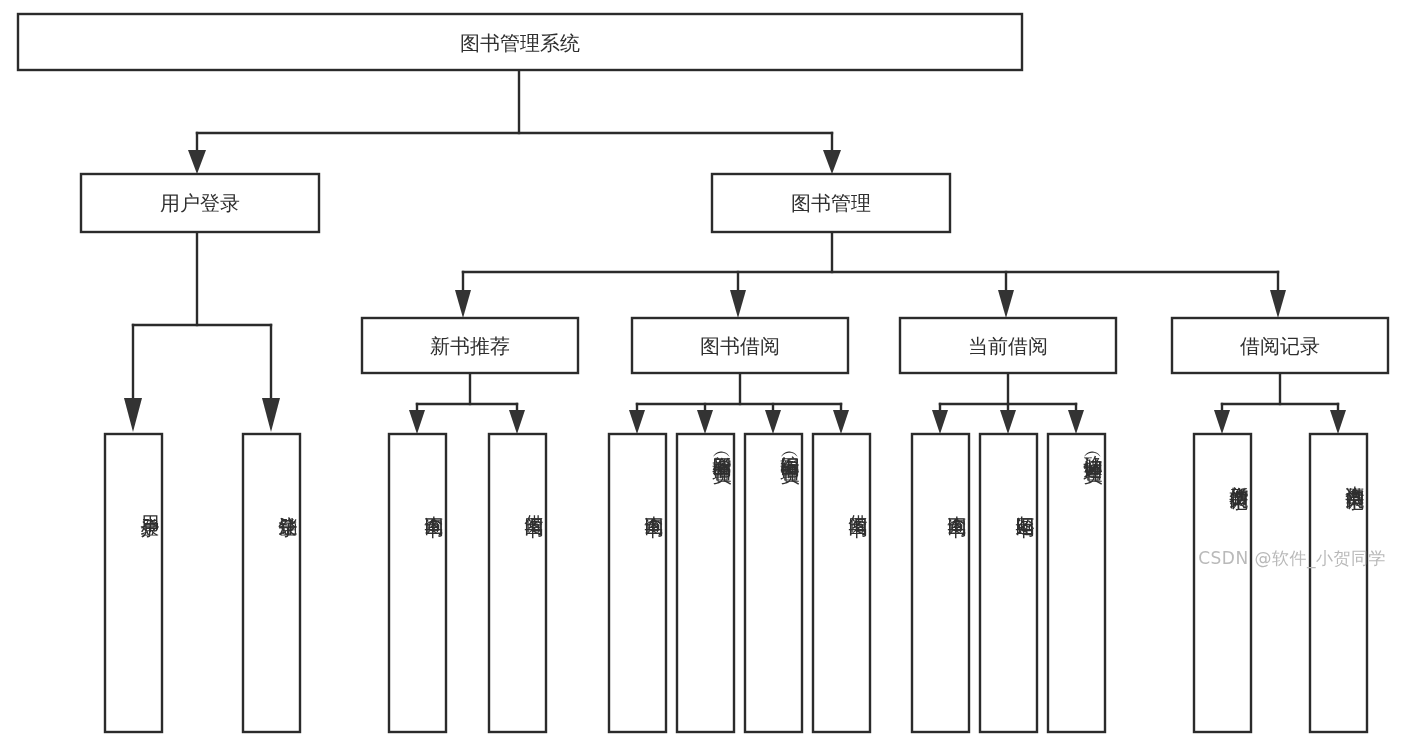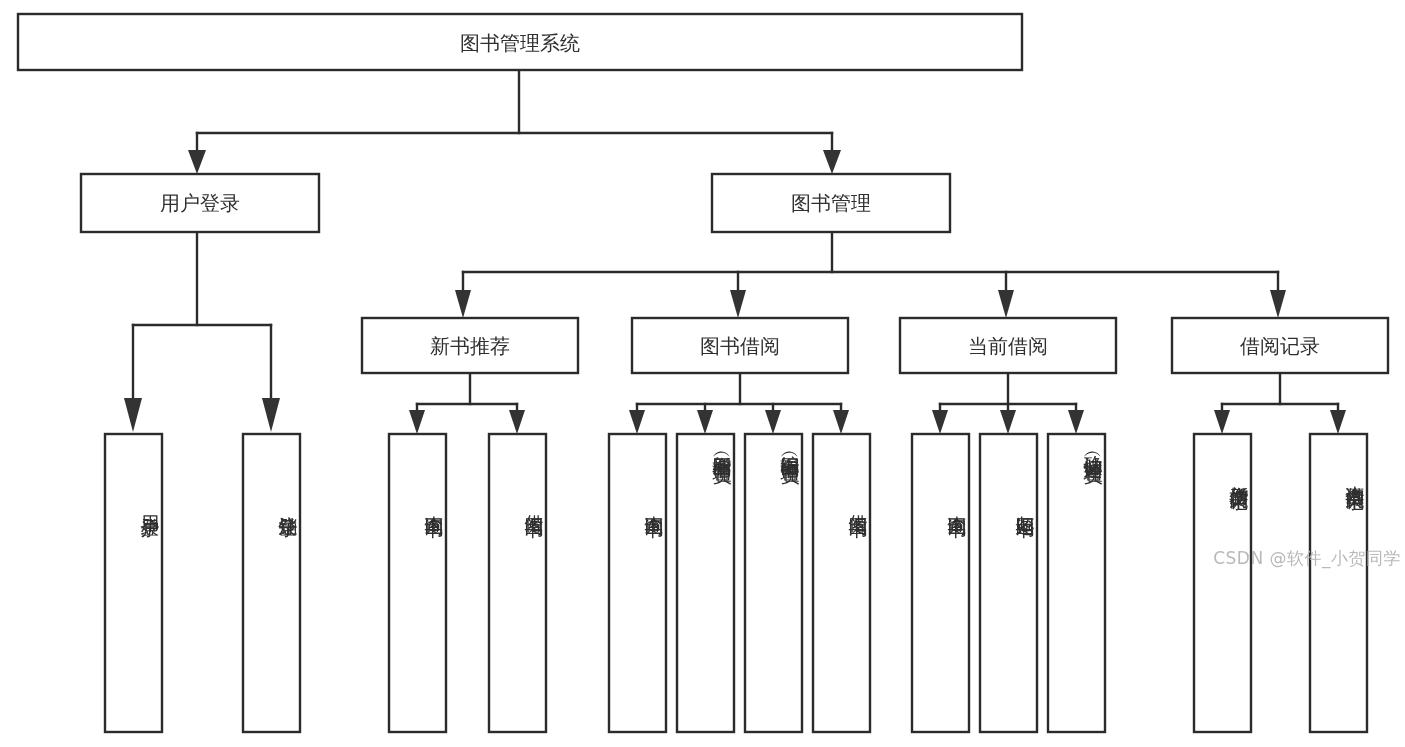--- a/index.html
+++ b/index.html
@@ -62,21 +62,21 @@
     white-space: nowrap;
     text-align: center;
     pointer-events: none;
     user-select: none;
   }
   .vlabel-inner {
     display: block;
   }
   .watermark {
     position: absolute;
-    right: 4px;
+    right: 19px;
     bottom: 6px;
     font-family: "DejaVu Sans", "Liberation Sans", sans-serif;
     font-size: 17px;
     color: #b9b9b9;
     letter-spacing: 0.5px;
     white-space: nowrap;
     margin-top: 40px;
   }
 </style>
 </head>

